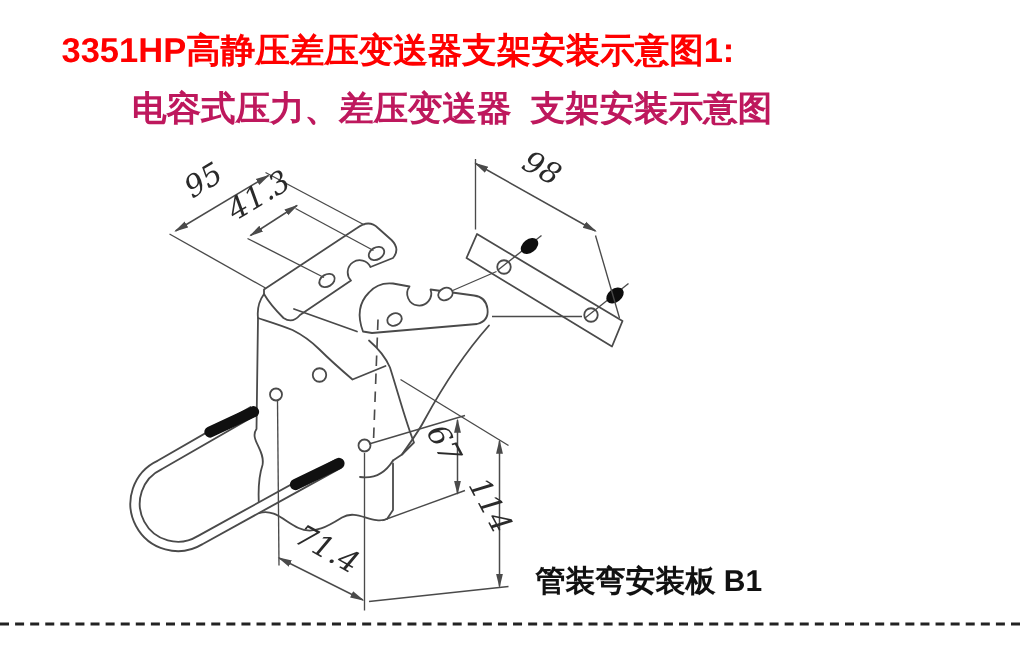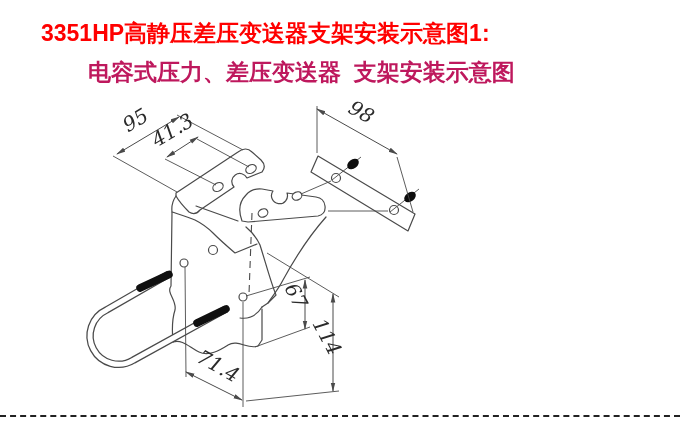--- a/index.html
+++ b/index.html
@@ -133,14 +133,15 @@
       <line class="dimline" x1="333" y1="294" x2="333" y2="391" marker-start="url(#arrow)" marker-end="url(#arrow)"></line>
       <text class="dim-text" transform="translate(321,340) rotate(62)" text-anchor="middle">114</text>
 
       <line class="thin" x1="185" y1="267" x2="186" y2="377"></line>
       <line class="thin" x1="243" y1="302" x2="243" y2="407"></line>
       <line class="dimline" x1="186" y1="372" x2="242" y2="400" marker-start="url(#arrow)" marker-end="url(#arrow)"></line>
       <text class="dim-text" transform="translate(215,372) rotate(29)" text-anchor="middle">71.4</text>
     </g>
   </svg>
 
+  <div class="caption">管装弯安装板 B1</div>
   <div class="divider"></div>
 </div>
 
 </body></html>

